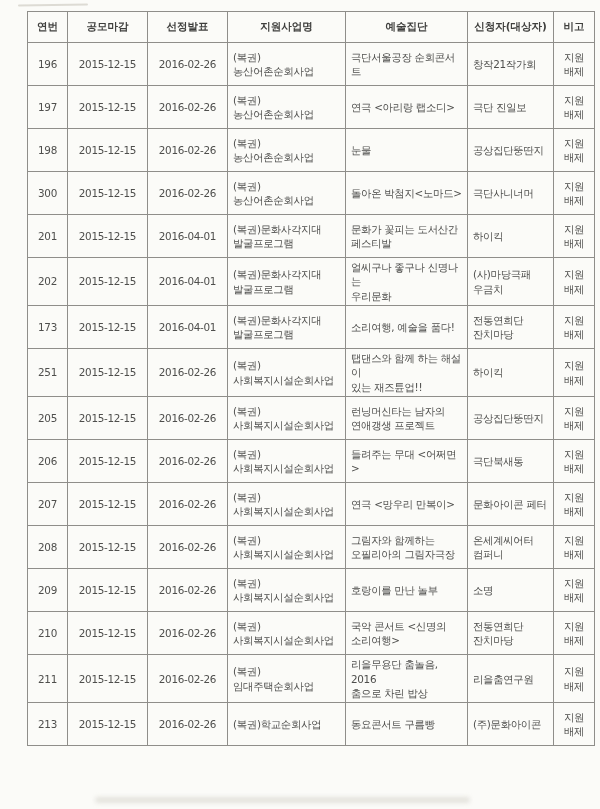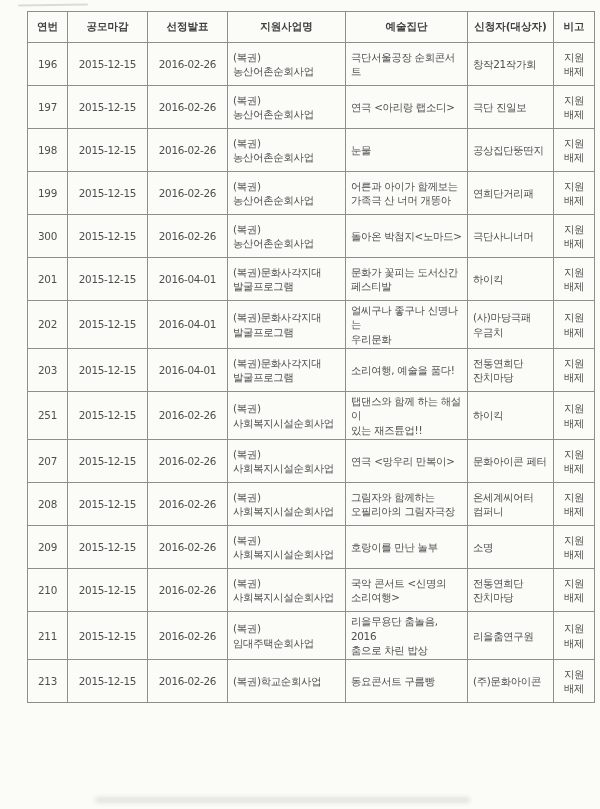--- a/index.html
+++ b/index.html
@@ -103,31 +103,20 @@
           <td class="col-no">198</td>
           <td class="col-deadline">2015-12-15</td>
           <td class="col-announce">2016-02-26</td>
           <td class="col-program">(복권)
 농산어촌순회사업</td>
           <td class="col-project">눈물</td>
           <td class="col-applicant">공상집단뚱딴지</td>
           <td class="col-note">지원배제</td>
         </tr>
         <tr>
-          <td class="col-no">199</td>
-          <td class="col-deadline">2015-12-15</td>
-          <td class="col-announce">2016-02-26</td>
-          <td class="col-program">(복권)
-농산어촌순회사업</td>
-          <td class="col-project">어른과 아이가 함께보는
-가족극 산 너머 개똥아</td>
-          <td class="col-applicant">연희단거리패</td>
-          <td class="col-note">지원배제</td>
-        </tr>
-        <tr>
           <td class="col-no">300</td>
           <td class="col-deadline">2015-12-15</td>
           <td class="col-announce">2016-02-26</td>
           <td class="col-program">(복권)
 농산어촌순회사업</td>
           <td class="col-project">돌아온 박첨지&lt;노마드&gt;</td>
           <td class="col-applicant">극단사니너머</td>
           <td class="col-note">지원배제</td>
         </tr>
         <tr>
@@ -147,21 +136,21 @@
           <td class="col-announce">2016-04-01</td>
           <td class="col-program">(복권)문화사각지대
 발굴프로그램</td>
           <td class="col-project">얼씨구나 좋구나 신명나는
 우리문화</td>
           <td class="col-applicant">(사)마당극패
 우금치</td>
           <td class="col-note">지원배제</td>
         </tr>
         <tr>
-          <td class="col-no">203</td>
+          <td class="col-no">173</td>
           <td class="col-deadline">2015-12-15</td>
           <td class="col-announce">2016-04-01</td>
           <td class="col-program">(복권)문화사각지대
 발굴프로그램</td>
           <td class="col-project">소리여행, 예술을 품다!</td>
           <td class="col-applicant">전통연희단
 잔치마당</td>
           <td class="col-note">지원배제</td>
         </tr>
         <tr>
@@ -169,20 +158,41 @@
           <td class="col-deadline">2015-12-15</td>
           <td class="col-announce">2016-02-26</td>
           <td class="col-program">(복권)
 사회복지시설순회사업</td>
           <td class="col-project">탭댄스와 함께 하는 해설이
 있는 재즈튠업!!</td>
           <td class="col-applicant">하이킥</td>
           <td class="col-note">지원배제</td>
         </tr>
         <tr>
+          <td class="col-no">205</td>
+          <td class="col-deadline">2015-12-15</td>
+          <td class="col-announce">2016-02-26</td>
+          <td class="col-program">(복권)
+사회복지시설순회사업</td>
+          <td class="col-project">런닝머신타는 남자의
+연애갱생 프로젝트</td>
+          <td class="col-applicant">공상집단뚱딴지</td>
+          <td class="col-note">지원배제</td>
+        </tr>
+        <tr>
+          <td class="col-no">206</td>
+          <td class="col-deadline">2015-12-15</td>
+          <td class="col-announce">2016-02-26</td>
+          <td class="col-program">(복권)
+사회복지시설순회사업</td>
+          <td class="col-project">들려주는 무대 &lt;어쩌면&gt;</td>
+          <td class="col-applicant">극단북새통</td>
+          <td class="col-note">지원배제</td>
+        </tr>
+        <tr>
           <td class="col-no">207</td>
           <td class="col-deadline">2015-12-15</td>
           <td class="col-announce">2016-02-26</td>
           <td class="col-program">(복권)
 사회복지시설순회사업</td>
           <td class="col-project">연극 &lt;망우리 만복이&gt;</td>
           <td class="col-applicant">문화아이콘 페터</td>
           <td class="col-note">지원배제</td>
         </tr>
         <tr>

